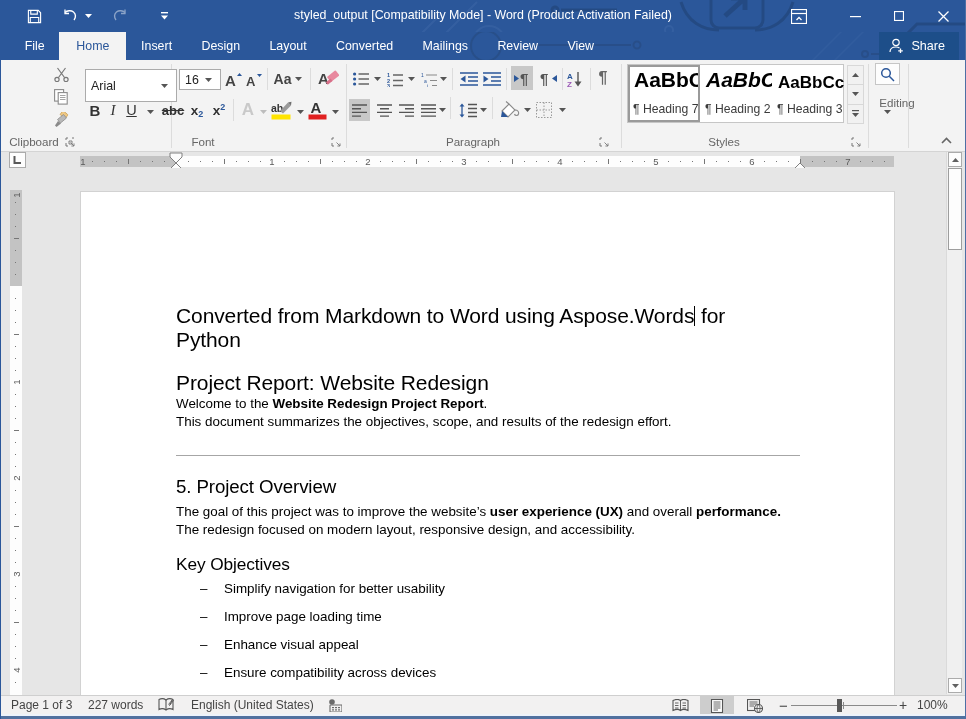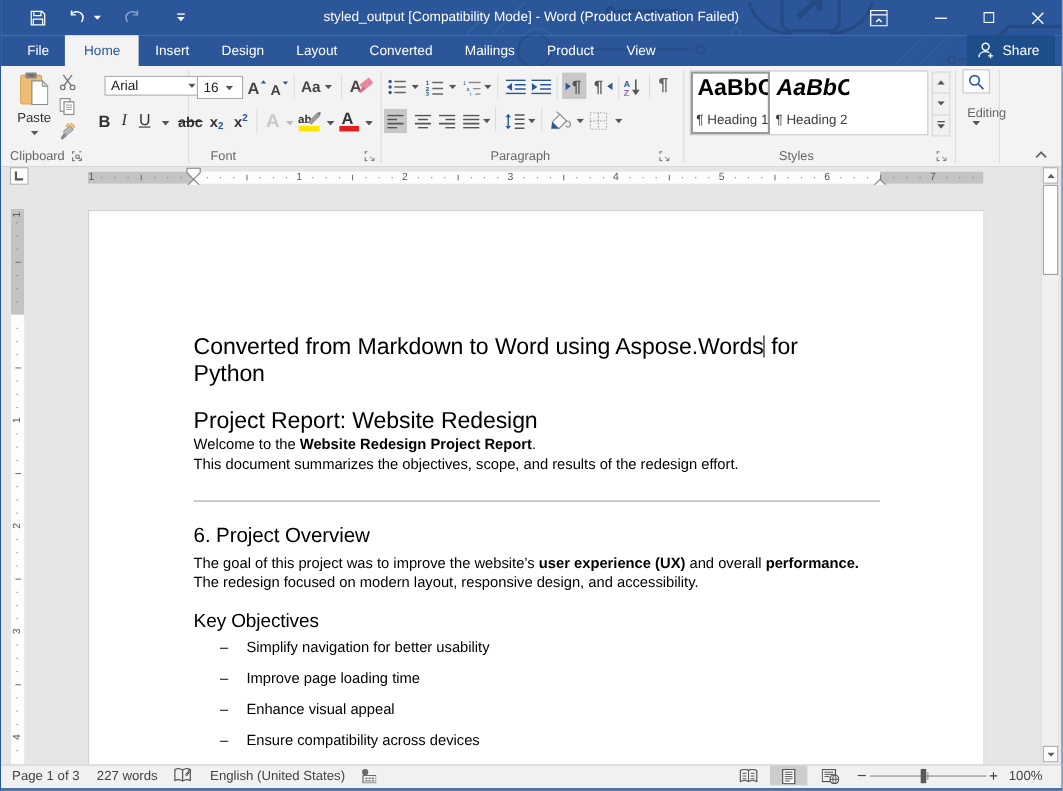--- a/index.html
+++ b/index.html
@@ -195,53 +195,40 @@
     </g>
   </svg>
   <div id="tabs-container" style="display:flex;position:relative">
         <div class="tab first">File</div>
         <div class="tab active">Home</div>
         <div class="tab">Insert</div>
         <div class="tab">Design</div>
         <div class="tab">Layout</div>
         <div class="tab">Converted</div>
         <div class="tab">Mailings</div>
-        <div class="tab">Product</div>
+        <div class="tab">Review</div>
         <div class="tab">View</div>
       </div>
   <div id="share-btn">
     <svg width="15" height="16" viewBox="0 0 15 16" fill="none" stroke="#fff" stroke-width="1.2">
       <circle cx="7" cy="4.5" r="3.2"></circle>
       <path d="M1 14 C1 10.5, 4 9, 7 9 C8.5 9, 9.5 9.3, 10.5 10"></path>
       <path d="M11.5 10.5 V15 M9.2 12.8 H13.8" stroke-width="1.3"></path>
     </svg>
     <span>Share</span>
   </div>
 </div>
 
 <div id="ribbon">
   <div class="rsep" style="left:170px"></div>
   <div class="rsep" style="left:345px"></div>
   <div class="rsep" style="left:620px"></div>
   <div class="rsep" style="left:867px"></div>
   <div class="rsep" style="left:907px"></div>
 
-  <div class="rbtn" style="left:8px;top:4px;width:44px;height:80px;flex-direction:column;justify-content:flex-start">
-    <svg width="26" height="31" viewBox="0 0 26 31" style="margin-top:1px">
-      <rect x="0.8" y="3.5" width="19" height="26" rx="1.5" fill="#eebd72" stroke="#d9a254" stroke-width="1"></rect>
-      <rect x="5" y="0.8" width="10.5" height="5.5" rx="1" fill="#8a8a8a"></rect>
-      <rect x="7.5" y="2.2" width="5.5" height="2.4" fill="#6e6e6e"></rect>
-      <path d="M11 8.5 H20.5 L25.5 13.5 V30 H11 Z" fill="#fff" stroke="#8a8a8a" stroke-width="1.1"></path>
-      <path d="M20.5 8.5 V13.5 H25.5 Z" fill="#dcdcdc" stroke="#8a8a8a" stroke-width="0.9"></path>
-    </svg>
-    <span style="margin-top:4px;font-size:12px;color:#333">Paste</span>
-    <svg width="7" height="4" viewBox="0 0 7 4" style="margin-top:5px">
-          <path d="M0 0 H7 L3.5 4 Z" fill="#555"></path>
-        </svg>
-  </div>
   <div class="rbtn" style="left:51px;top:5px;width:18px;height:18px">
     <svg width="15" height="15" viewBox="0 0 15 15" fill="none" stroke="#777" stroke-width="1.2">
       <path d="M11.5 1 L4.5 10.5 M3.5 1 L10.5 10.5"></path>
       <circle cx="3" cy="12.5" r="2.1"></circle>
           <circle cx="12" cy="12.5" r="2.1"></circle>
     </svg>
   </div>
   <div class="rbtn" style="left:51px;top:28px;width:18px;height:18px">
     <svg width="14" height="16" viewBox="0 0 14 16" fill="#fff" stroke="#8a8a8a" stroke-width="1.1">
       <rect x="0.6" y="0.6" width="9" height="11.5"></rect>
@@ -257,21 +244,21 @@
     </svg>
   </div>
   <div class="glabel" style="left:4px;width:58px">Clipboard</div>
   <div class="launcher" style="left:64px;bottom:4px">
     <svg viewBox="0 0 10 10" fill="none" stroke="#777" stroke-width="1">
           <path d="M1 3 V1 H3 M7 1 H9 M1 6 V8 M3 9 H1 V8"></path>
           <path d="M4 4 H7 V7 M7 7 H4 V4 M5.5 5.5 L9 9 M9 9 V6.4 M9 9 H6.4" stroke-width="0.9"></path>
         </svg>
   </div>
 
-  <div class="combo" style="left:94px;top:9px;width:92px;height:18px">
+  <div class="combo" style="left:84px;top:9px;width:92px;height:33px">
     <span class="cval">Arial</span>
     <span class="carr">
           <svg width="7" height="4" viewBox="0 0 7 4">
             <path d="M0 0 H7 L3.5 4 Z" fill="#555"></path>
           </svg>
         </span>
   </div>
   <div class="combo" style="left:178px;top:9px;width:42px;height:21px">
     <span class="cval">16</span>
     <span class="carr">
@@ -547,25 +534,29 @@
   <div class="launcher" style="left:598px;bottom:4px">
     <svg viewBox="0 0 10 10" fill="none" stroke="#777" stroke-width="1">
           <path d="M1 3 V1 H3 M1 6 V8 M3 9 H1 V8"></path>
           <path d="M5.5 5.5 L9 9 M9 9 V6.4 M9 9 H6.4" stroke-width="0.9"></path>
         </svg>
   </div>
 
   <div id="styles-gallery">
         <div class="style-card selected">
           <div class="sample" style="font-weight: bold;">AaBbC</div>
-          <div class="slabel">¶ Heading 1</div>
+          <div class="slabel">¶ Heading 7</div>
         </div>
         <div class="style-card">
           <div class="sample" style="font-style: italic; font-weight: bold;">AaBbC</div>
           <div class="slabel">¶ Heading 2</div>
+        </div>
+        <div class="style-card">
+          <div class="sample" style="font-size: 17px; font-weight: bold; padding-top: 5px;">AaBbCc</div>
+          <div class="slabel">¶ Heading 3</div>
         </div>
       </div>
   <div id="styles-scroll">
     <div class="sbtn">
           <svg width="7" height="4" viewBox="0 0 7 4">
             <path d="M0 4 H7 L3.5 0 Z" fill="#555"></path>
           </svg>
         </div>
     <div class="sbtn">
           <svg width="7" height="4" viewBox="0 0 7 4">
@@ -742,21 +733,21 @@
         <div class="vnum" style="top: 480px;">4</div>
         <div class="vtick" style="top: 492px; left: 5.2px; width: 1.3px; height: 1.3px;"></div>
       </div>
   <div id="page">
     <div class="content">
       <div class="doc-title" style="top:112px;width:590px"><span>Converted from Markdown to Word using Aspose.Words</span><span class="cursor"></span><span> for Python</span></div>
       <div class="doc-h1" style="top:179px">Project Report: Website Redesign</div>
       <div class="doc-p" style="top:203px"><span>Welcome to the </span><b>Website Redesign Project Report</b><span>.</span></div>
       <div class="doc-p" style="top:220.5px">This document summarizes the objectives, scope, and results of the redesign effort.</div>
       <div class="doc-hr" style="top:263px"></div>
-      <div class="doc-h2" style="top:284px">6. Project Overview</div>
+      <div class="doc-h2" style="top:284px">5. Project Overview</div>
       <div class="doc-p" style="top:311px"><span>The goal of this project was to improve the website’s </span><b>user experience (UX)</b><span> and overall </span><b>performance.</b></div>
       <div class="doc-p" style="top:328.5px">The redesign focused on modern layout, responsive design, and accessibility.</div>
       <div class="doc-h3" style="top:362px">Key Objectives</div>
       <div id="bullet-list">
             <div class="doc-li" style="top: 388.5px;">
               <span class="dash">–</span>
               <span class="litext">Simplify navigation for better usability</span>
             </div>
             <div class="doc-li" style="top: 416.5px;">
               <span class="dash">–</span>

